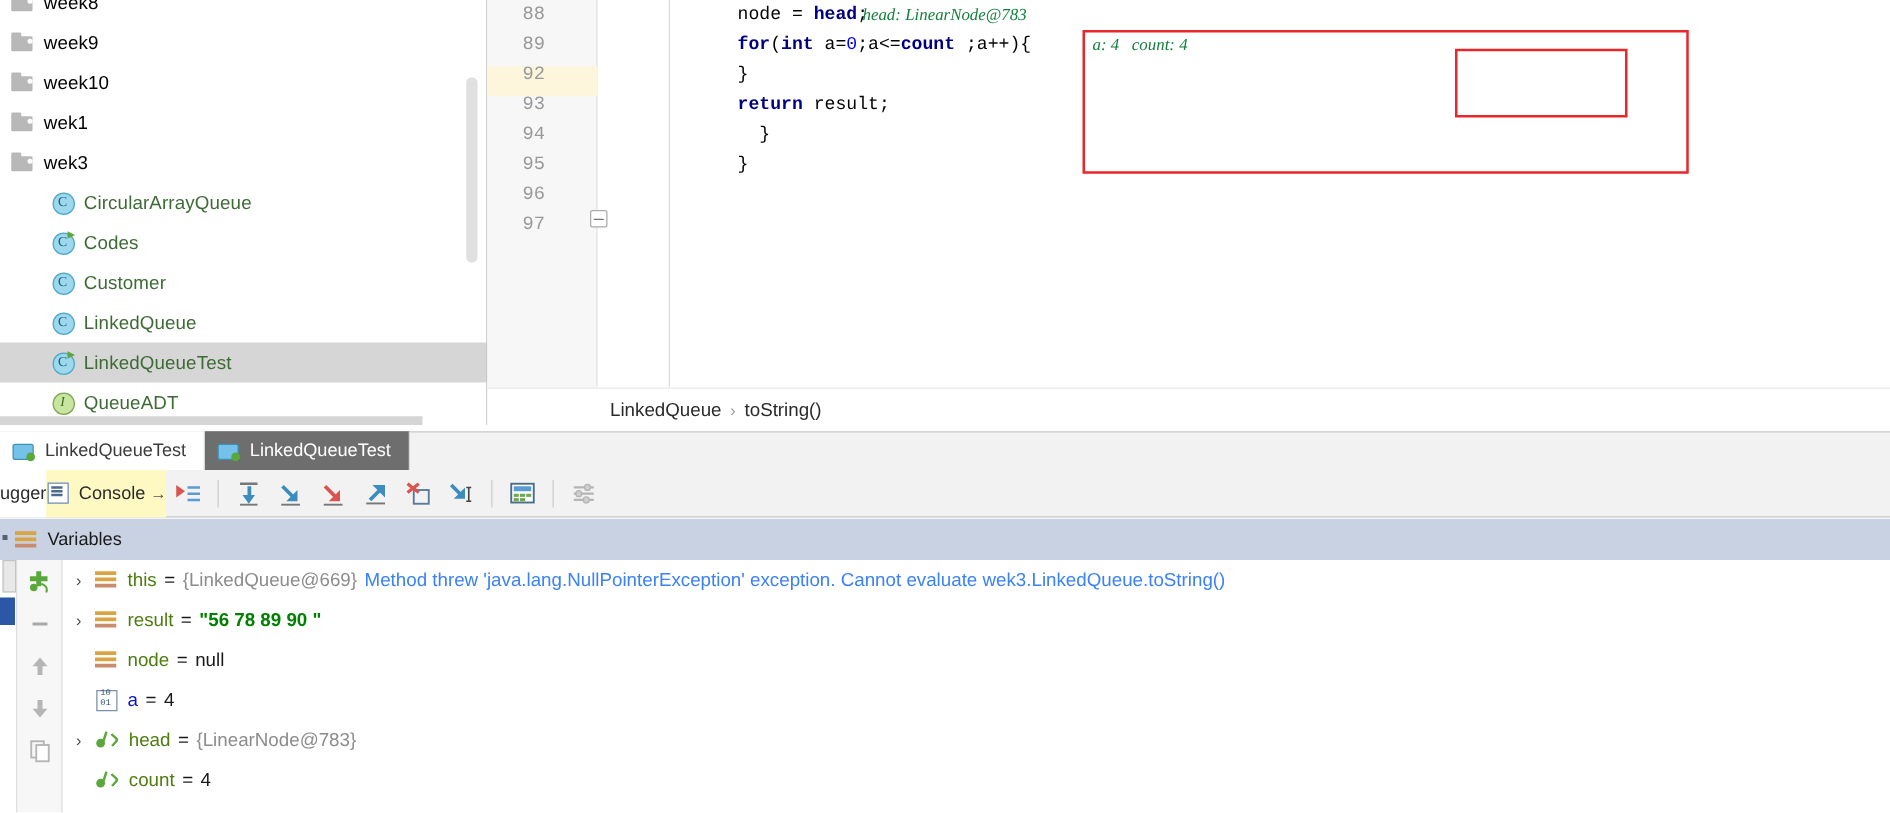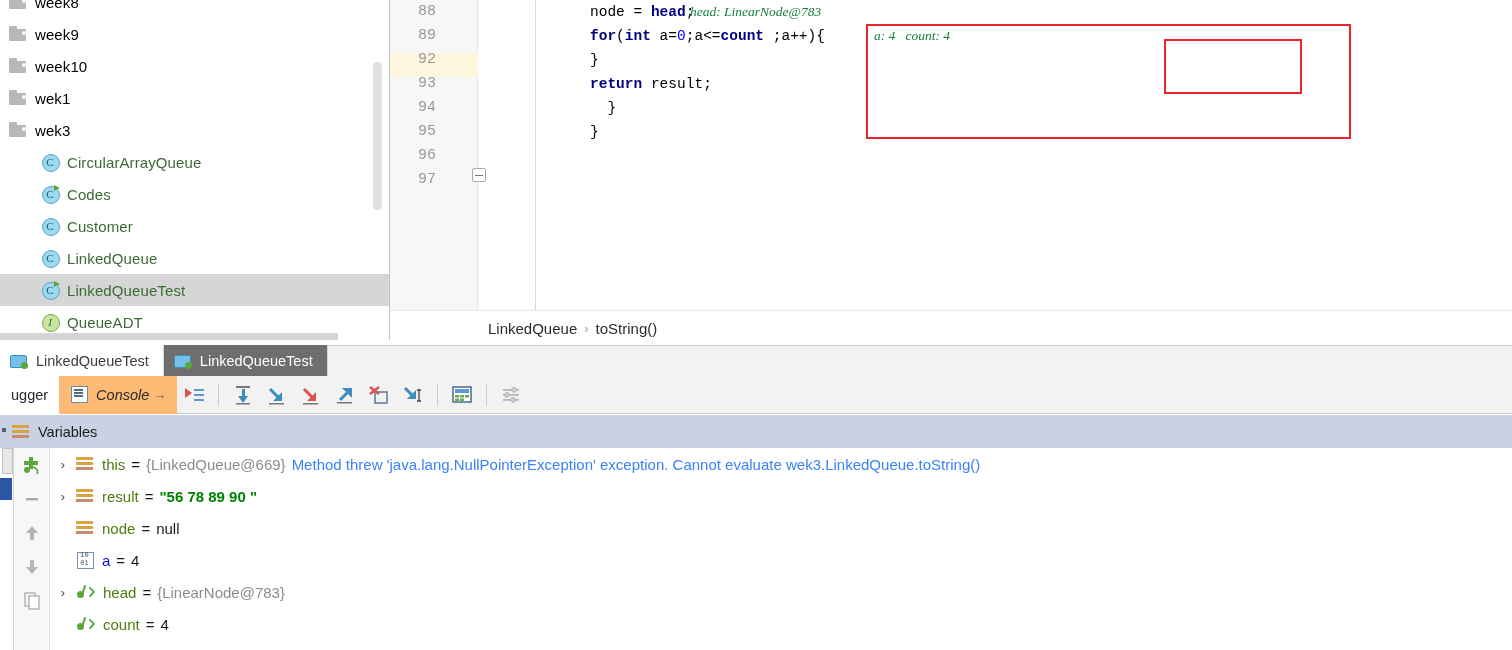--- a/index.html
+++ b/index.html
@@ -199,25 +199,25 @@
   }
 
   
   #debug-toolbar {
     position: absolute; left: 0; top: 376px;
     width: 1512px; height: 38px;
     background: #f2f2f2; border-bottom: 1px solid #c9c9c9;
     display: flex; align-items: center;
   }
   .dbg-tab {
-    height: 38px; display: flex; align-items: center; padding: 0 11px;
+    height: 38px; display: flex; align-items: center; padding: 0 0;
     font-size: 14.5px; color: #2b2b2b;
   }
   .dbg-tab.sel { background: #ffffff; }
-  .dbg-tab.console-tab { background: #fdba74; font-style: italic; }
+  .dbg-tab.console-tab { background: #fef9c3; }
   .ic-console {
     width: 19px; height: 19px; margin-right: 7px; position: relative;
     flex: 0 0 auto;
   }
   .ic-console::before {
     content: ""; position: absolute; left: 1px; top: 1px;
     width: 15px; height: 15px; background: #ffffff;
     border: 1px solid #6f8aa8;
   }
   .ic-console::after {

